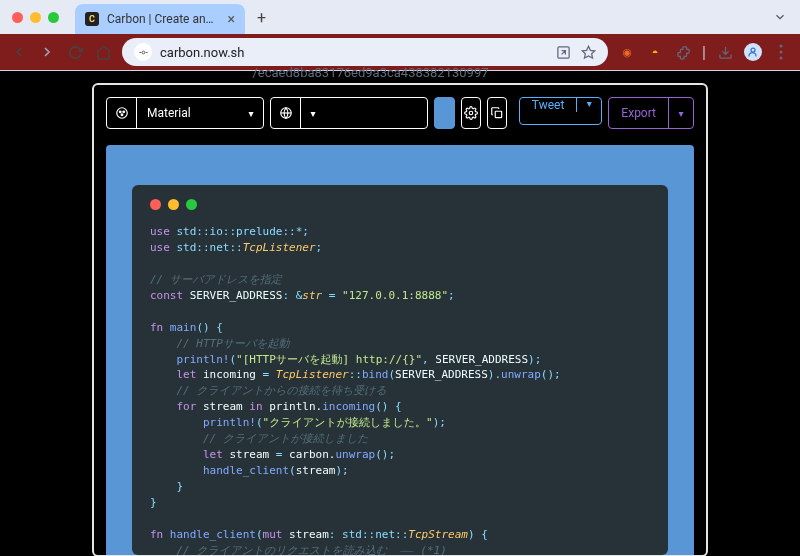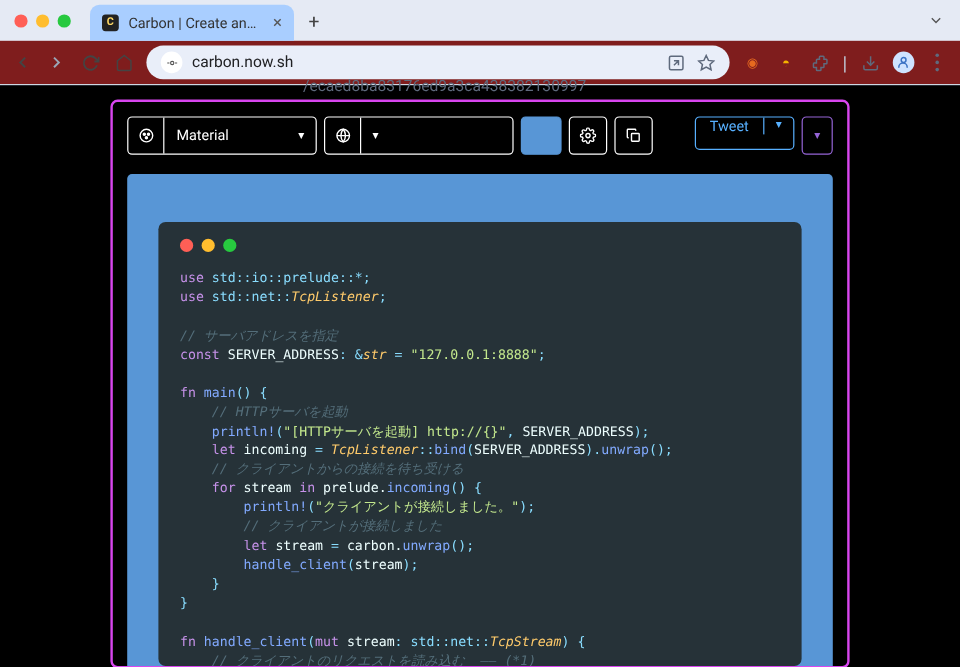--- a/index.html
+++ b/index.html
@@ -21,21 +21,21 @@
 .nav-btn { width: 18px; height: 18px; display:flex;align-items:center;justify-content:center; color: #444; }
 .nav-btn.disabled { color: #9aa5b5; }
 .url-box { flex: 1; background: #e9eef9; border-radius: 18px; height: 28px; display: flex; align-items: center; padding: 0 12px; gap: 8px; font-size: 13px; color: #333; }
 .url-box .site-icon { width:18px;height:18px;border-radius:50%;background:#fff;display:flex;align-items:center;justify-content:center;font-size:10px;}
 .url-domain { color: #202124; }
 .url-path { color: #5f6a7d; margin-top: 40px; }
 .url-right { margin-left: auto; display:flex; gap:10px; align-items:center;color:#5f6a7d;}
 .ext-icons { display: flex; gap: 10px; align-items: center; }
 .ext { width: 18px; height: 18px; border-radius: 50%; display:flex;align-items:center;justify-content:center;font-size:11px;}
 .viewport { background: #000; height: calc(556px - 70px); display:flex; justify-content:center; padding-top: 12px;}
-.app-frame { border: 2px solid #d946ef; border-radius: 6px; width: 616px; background: transparent; padding: 12px 12px 0 12px; display:flex;flex-direction:column;height:100%;}
+.app-frame { border: 2px solid #e5e5e5; border-radius: 6px; width: 616px; background: transparent; padding: 12px 12px 0 12px; display:flex;flex-direction:column;height:100%;}
 .toolbar { display: flex; gap: 6px; margin-bottom: 16px; }
 .tb-group { display: flex; border: 1px solid #fff; border-radius: 4px; height: 32px; align-items: stretch; background: #000; }
 .tb-icon-cell { width: 30px; border-right: 1px solid #fff; display:flex;align-items:center;justify-content:center;color:#fff;font-size:13px;}
 .tb-select { display:flex;align-items:center;color:#fff;font-size:12px;padding:0 10px;flex:1; white-space:nowrap;}
 .tb-chevron { width: 24px; display:flex;align-items:center;justify-content:center;color:#fff;font-size:10px;border-left:0;}
 .tb-color { width: 34px; height: 32px; border-radius: 4px; background: #5896d6; border:1px solid #5896d6;}
 .tb-btn { width: 32px; height: 32px; border: 1px solid #fff; border-radius: 4px; display:flex;align-items:center;justify-content:center;color:#fff;font-size:13px;}
 .tb-tweet { border:1px solid #57b0ff; border-radius:4px; display:flex; height:28px; align-items:flex-start;}
 .tb-tweet .lbl { color:#57b0ff; font-size:12px; padding:0 12px; display:flex;align-items:center;border-right:1px solid #57b0ff;}
 .tb-tweet .chev { width:24px;display:flex;align-items:center;justify-content:center;color:#57b0ff;font-size:10px;}
@@ -189,20 +189,21 @@
             <rect x="9" y="9" width="11" height="11" rx="1"></rect>
             <path d="M5 15H4a1 1 0 0 1-1-1V4a1 1 0 0 1 1-1h10a1 1 0 0 1 1 1v1"></path>
           </svg>
         </div>
       <div style="flex:1"></div>
       <div class="tb-tweet">
         <div class="lbl">Tweet</div>
         <div class="chev">▾</div>
       </div>
       <div class="tb-export">
+        <div class="lbl">Export</div>
         <div class="chev">▾</div>
       </div>
     </div>
 
     <div class="canvas">
       <div class="code-window">
         <div class="window-dots">
           <div class="wd r"></div>
           <div class="wd y"></div>
           <div class="wd g"></div>
@@ -211,21 +212,21 @@
 <span class="kw">use</span><span class="pth"> std::net::</span><span class="ty">TcpListener</span><span class="pun">;</span>
 
 <span class="cmt">// サーバアドレスを指定</span>
 <span class="kw">const</span><span class="cst"> SERVER_ADDRESS</span><span class="pun">: </span><span class="pun">&amp;</span><span class="ty">str</span><span class="pun"> = </span><span class="str">"127.0.0.1:8888"</span><span class="pun">;</span>
 
 <span class="kw">fn</span><span class="fn"> main</span><span class="pun">() {</span>
 <span class="cmt">    // HTTPサーバを起動</span>
 <span class="fn">    println!</span><span class="pun">(</span><span class="str">"[HTTPサーバを起動] http://{}"</span><span class="pun">, </span><span class="cst">SERVER_ADDRESS</span><span class="pun">);</span>
 <span class="kw">    let</span><span class="cst"> incoming </span><span class="pun">= </span><span class="ty">TcpListener</span><span class="pun">::</span><span class="fn">bind</span><span class="pun">(</span><span class="cst">SERVER_ADDRESS</span><span class="pun">).</span><span class="fn">unwrap</span><span class="pun">();</span>
 <span class="cmt">    // クライアントからの接続を待ち受ける</span>
-<span class="kw">    for</span><span class="cst"> stream </span><span class="kw">in</span><span class="cst"> prelude.</span><span class="fn">incoming</span><span class="pun">() {</span>
+<span class="kw">    for</span><span class="cst"> stream </span><span class="kw">in</span><span class="cst"> println.</span><span class="fn">incoming</span><span class="pun">() {</span>
 <span class="fn">        println!</span><span class="pun">(</span><span class="str">"クライアントが接続しました。"</span><span class="pun">);</span>
 <span class="cmt">        // クライアントが接続しました</span>
 <span class="kw">        let</span><span class="cst"> stream </span><span class="pun">= </span><span class="cst">carbon.</span><span class="fn">unwrap</span><span class="pun">();</span>
 <span class="fn">        handle_client</span><span class="pun">(</span><span class="cst">stream</span><span class="pun">);</span>
 <span class="pun">    }</span>
 <span class="pun">}</span>
 
 <span class="kw">fn</span><span class="fn"> handle_client</span><span class="pun">(</span><span class="kw">mut</span><span class="cst"> stream</span><span class="pun">: </span><span class="pth">std::net::</span><span class="ty">TcpStream</span><span class="pun">) {</span>
 <span class="cmt">    // クライアントのリクエストを読み込む  ―― (*1)</span>
 

